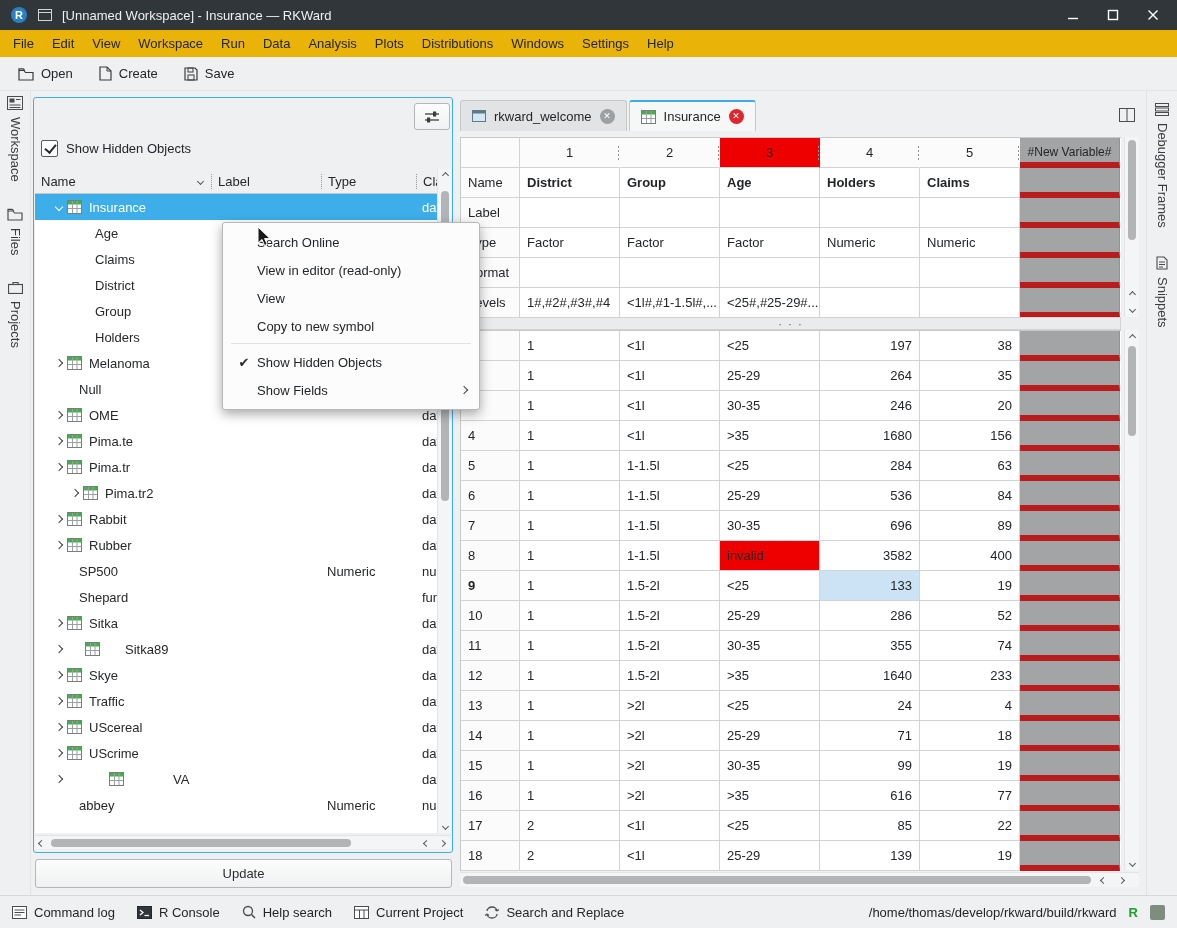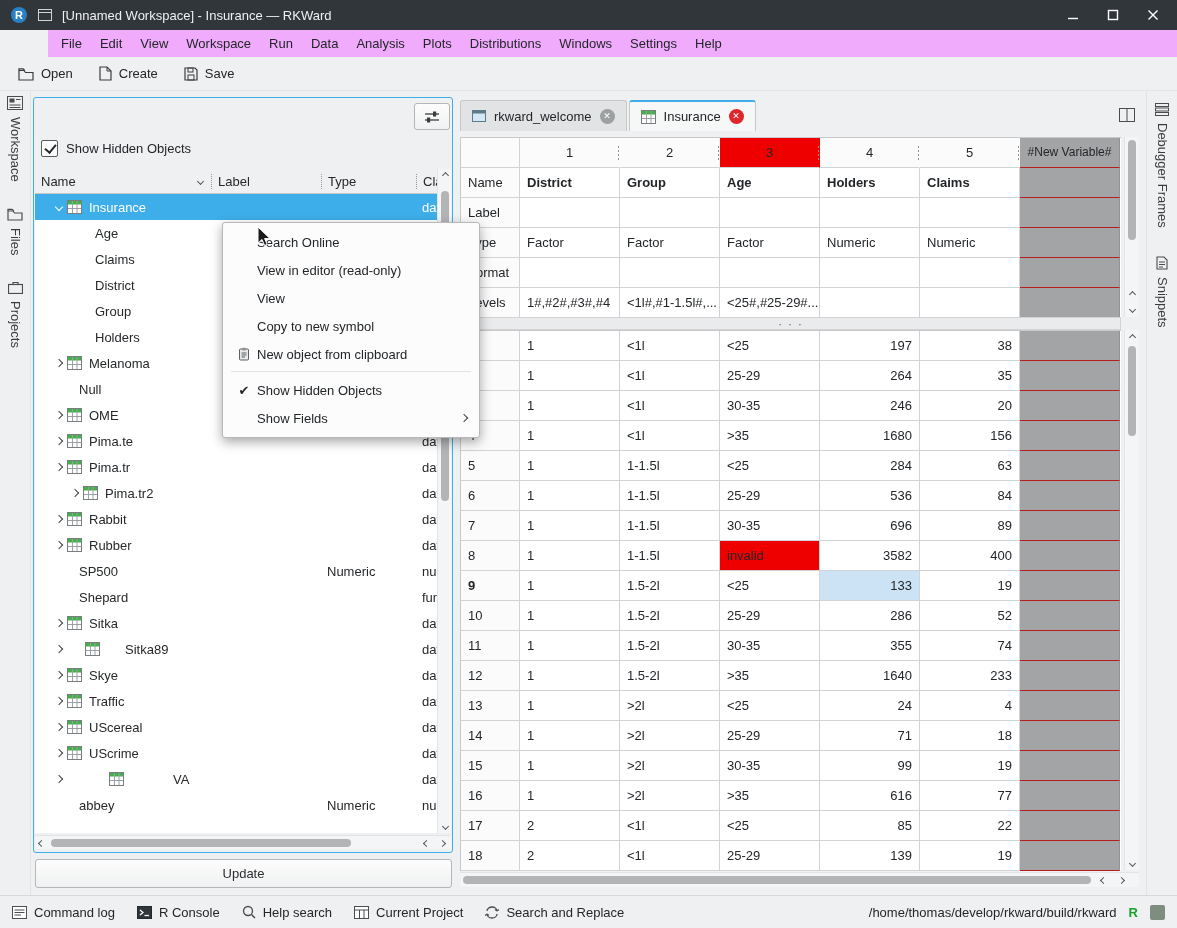--- a/index.html
+++ b/index.html
@@ -11,21 +11,21 @@
   body{font-family:"Liberation Sans","DejaVu Sans",sans-serif;font-size:13px;color:#232629;background:#eff0f1;}
   .screen{position:relative;width:1177px;height:928px;background:#eff0f1;overflow:hidden;}
 
   
   .titlebar{position:absolute;top:0;left:0;right:0;height:30px;background:var(--titlebar);display:flex;align-items:center;gap:10px;padding:0 10px;color:#eff0f1;}
   .titlebar .title{font-size:13px;}
   .win-controls{margin-left:auto;display:flex;gap:24px;align-items:center;padding-right:6px;}
   .win-btn{display:flex;align-items:center;justify-content:center;width:16px;height:16px;}
 
   
-  .menubar{position:absolute;top:30px;left:0;right:0;height:27px;display:flex;align-items:center;padding-left:4px;background:#f0abfc;margin-left:48px;}
+  .menubar{position:absolute;top:30px;left:0;right:0;height:27px;display:flex;align-items:center;padding-left:4px;background:#eab308;}
   .menu-item{padding:4px 9px;border-radius:2px;}
   .toolbar{position:absolute;top:57px;left:0;right:0;height:34px;display:flex;align-items:center;gap:6px;padding-left:8px;background:#eff0f1;border-bottom:1px solid #e4e5e6;}
   .tool-btn{display:flex;align-items:center;gap:7px;padding:5px 10px;border-radius:3px;}
 
   
   .left-strip{position:absolute;left:0;top:91px;width:31px;bottom:33px;background:#eff0f1;display:flex;flex-direction:column;align-items:center;gap:26px;padding-top:5px;border-right:1px solid #e2e3e4;}
   .right-strip{position:absolute;right:0;top:91px;width:31px;bottom:33px;background:#eff0f1;display:flex;flex-direction:column;align-items:center;gap:28px;padding-top:12px;border-left:1px solid #e2e3e4;}
   .dock-tab{display:flex;flex-direction:column;align-items:center;gap:7px;}
   .vlabel{writing-mode:vertical-rl;font-size:13px;color:#3a3d40;white-space:nowrap;}
 
@@ -79,21 +79,21 @@
   .splitview-btn{position:absolute;right:10px;top:13px;}
 
   .grid{position:absolute;left:2px;top:42px;width:661px;background:#fff;border-top:1px solid #c8c9ca;border-left:1px solid #c8c9ca;}
   .datagrid{top:235px;}
   .grow{display:flex;height:30px;}
   .gcell{width:100px;flex:none;border-right:1px solid #d2d3d4;border-bottom:1px solid #d2d3d4;background:#fff;line-height:29px;padding:0 7px;overflow:hidden;white-space:nowrap;}
   .grow .gcell:first-child{width:59px;background:#fbfbfc;}
   .hcell{text-align:center;background:#fbfbfc;position:relative;border-right:1px solid transparent;}
   .hcell::after{content:"";position:absolute;right:-1px;top:8px;height:14px;border-right:2px dotted #8f9294;}
   .hcell.red{background:var(--invalid);}
-  .gcell.gray{background:var(--newvar);border-right:1px solid #919396;border-bottom:1px solid #b91c1c;}
+  .gcell.gray{background:var(--newvar);border-right:1px solid #919396;border-bottom:6px solid #b91c1c;}
   .hvar{font-size:12px;text-align:center;}
   .bold{font-weight:bold;}
   .num{text-align:right;}
   .invalid{background:var(--invalid);}
   .selcell{background:var(--cellsel);}
   .vsplitter{position:absolute;left:2px;top:222px;width:661px;height:13px;background:#eaebec;border:1px solid #d2d3d4;display:flex;align-items:center;justify-content:center;}
   .vsplitter::after{content:"· · ·";color:#6e7173;font-size:13px;line-height:5px;letter-spacing:1px;}
 
   
   .statusbar{position:absolute;left:0;right:0;bottom:0;height:33px;background:#eff0f1;border-top:1px solid #d8d9da;display:flex;align-items:center;gap:22px;padding:0 12px;}
@@ -1072,32 +1072,20 @@
         <span class="cm-label">View in editor (read-only)</span>
       </div>
       <div class="cm-item">
         <span class="cm-icon"></span>
         <span class="cm-label">View</span>
       </div>
       <div class="cm-item">
         <span class="cm-icon"></span>
         <span class="cm-label">Copy to new symbol</span>
       </div>
-      <div class="cm-item">
-        <span class="cm-icon">
-          <svg width="14" height="14">
-            <rect x="2.5" y="2" width="9" height="11" rx="1" fill="#e8e9ea" stroke="#5c6063"></rect>
-            <rect x="5" y="0.8" width="4" height="2.6" rx="0.8" fill="#8f9396"></rect>
-            <line x1="4.5" y1="6" x2="9.5" y2="6" stroke="#5c6063"></line>
-            <line x1="4.5" y1="8" x2="9.5" y2="8" stroke="#5c6063"></line>
-            <line x1="4.5" y1="10" x2="8" y2="10" stroke="#5c6063"></line>
-          </svg>
-        </span>
-        <span class="cm-label">New object from clipboard</span>
-      </div>
       <div class="menu-sep"></div>
       <div class="cm-item">
         <span class="cm-icon">✔</span>
         <span class="cm-label">Show Hidden Objects</span>
       </div>
       <div class="cm-item">
         <span class="cm-icon"></span>
         <span class="cm-label">Show Fields</span>
         <span class="cm-sub">
           <span class="chev"></span>

